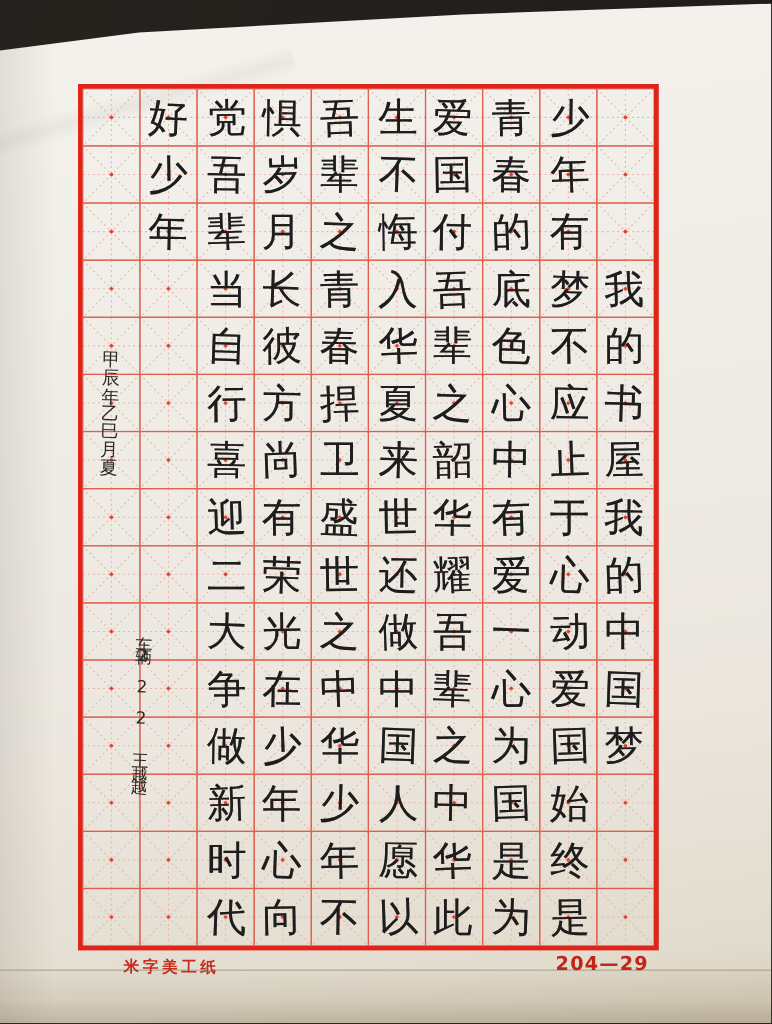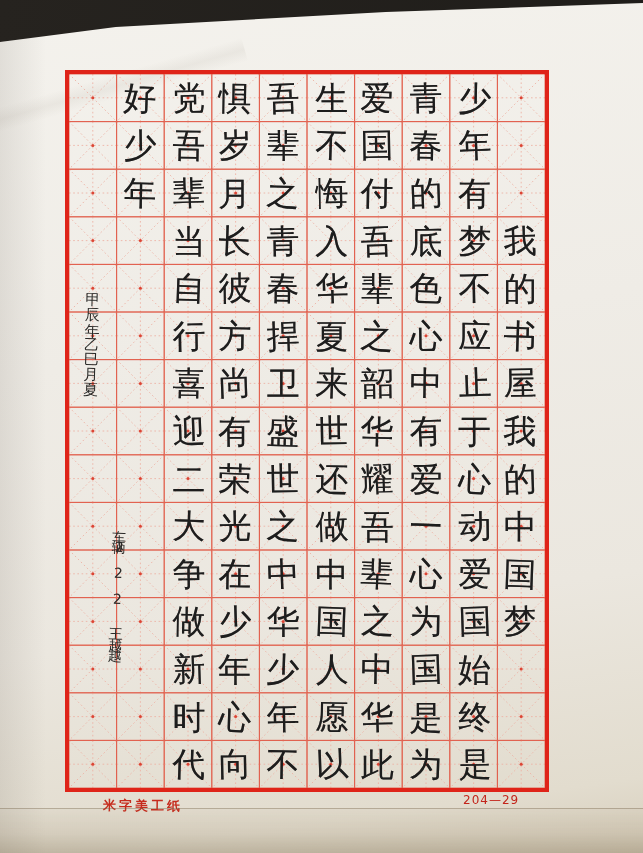--- a/index.html
+++ b/index.html
@@ -23,21 +23,21 @@
   .chars{position:absolute;left:0;top:0;width:100%;height:100%;}
   .hanzi{position:absolute;line-height:1;font-size:33px;color:#1d1d1d;
          transform:translate(-50%,-50%);white-space:nowrap;
          text-shadow:0 0 .4px rgba(20,20,20,.55);}
   .sig{position:absolute;writing-mode:vertical-rl;text-orientation:upright;
        color:#2b2a28;line-height:1;white-space:nowrap;}
   .sig1{left:84px;top:281px;font-size:15px;letter-spacing:15px;transform:rotate(1.5deg);}
   .sig2{left:111px;top:519px;font-size:14px;letter-spacing:10px;transform:rotate(2deg);}
   .footer-left{position:absolute;left:103px;top:797px;font-size:13px;font-weight:bold;
        color:#c62b1d;letter-spacing:3px;transform:rotate(.6deg);}
-  .footer-right{position:absolute;left:463px;top:793px;font-size:12px;font-weight:normal;
+  .footer-right{position:absolute;left:463px;top:793px;font-size:16px;font-weight:bold;
        color:#c3241a;letter-spacing:1px;}
 </style>
 </head>
 <body>
 
 <div class="photo">
   <div class="paper">
     <div class="paper-shadow-left"></div>
     <div class="paper-crease"></div>
 

